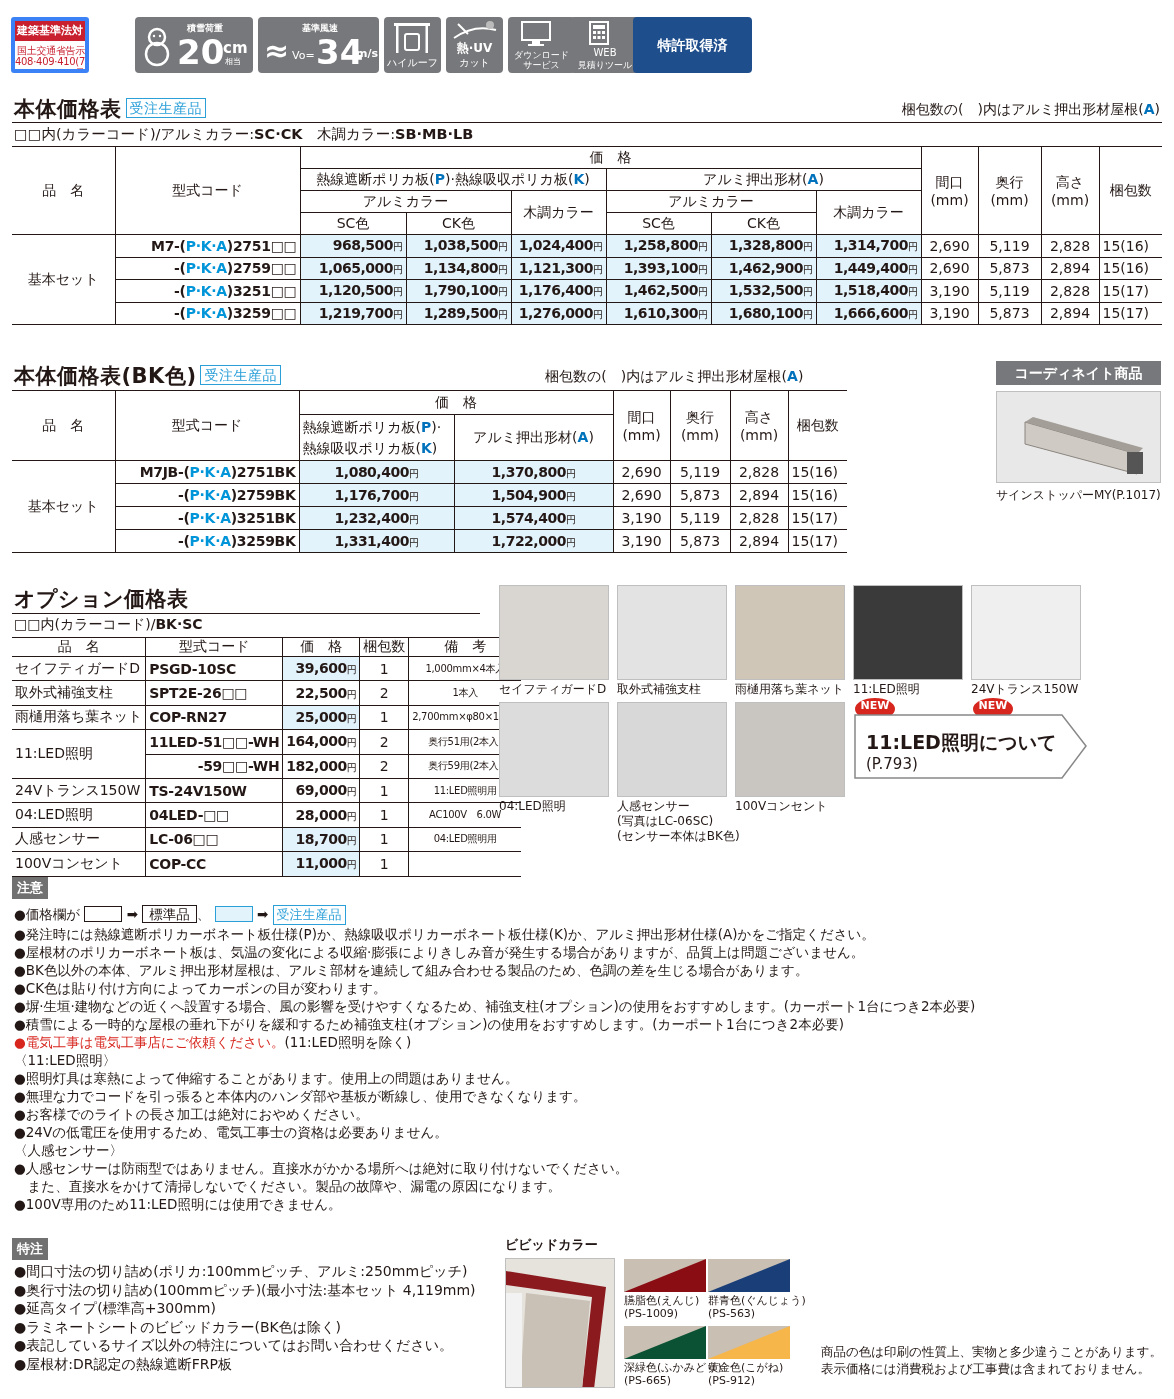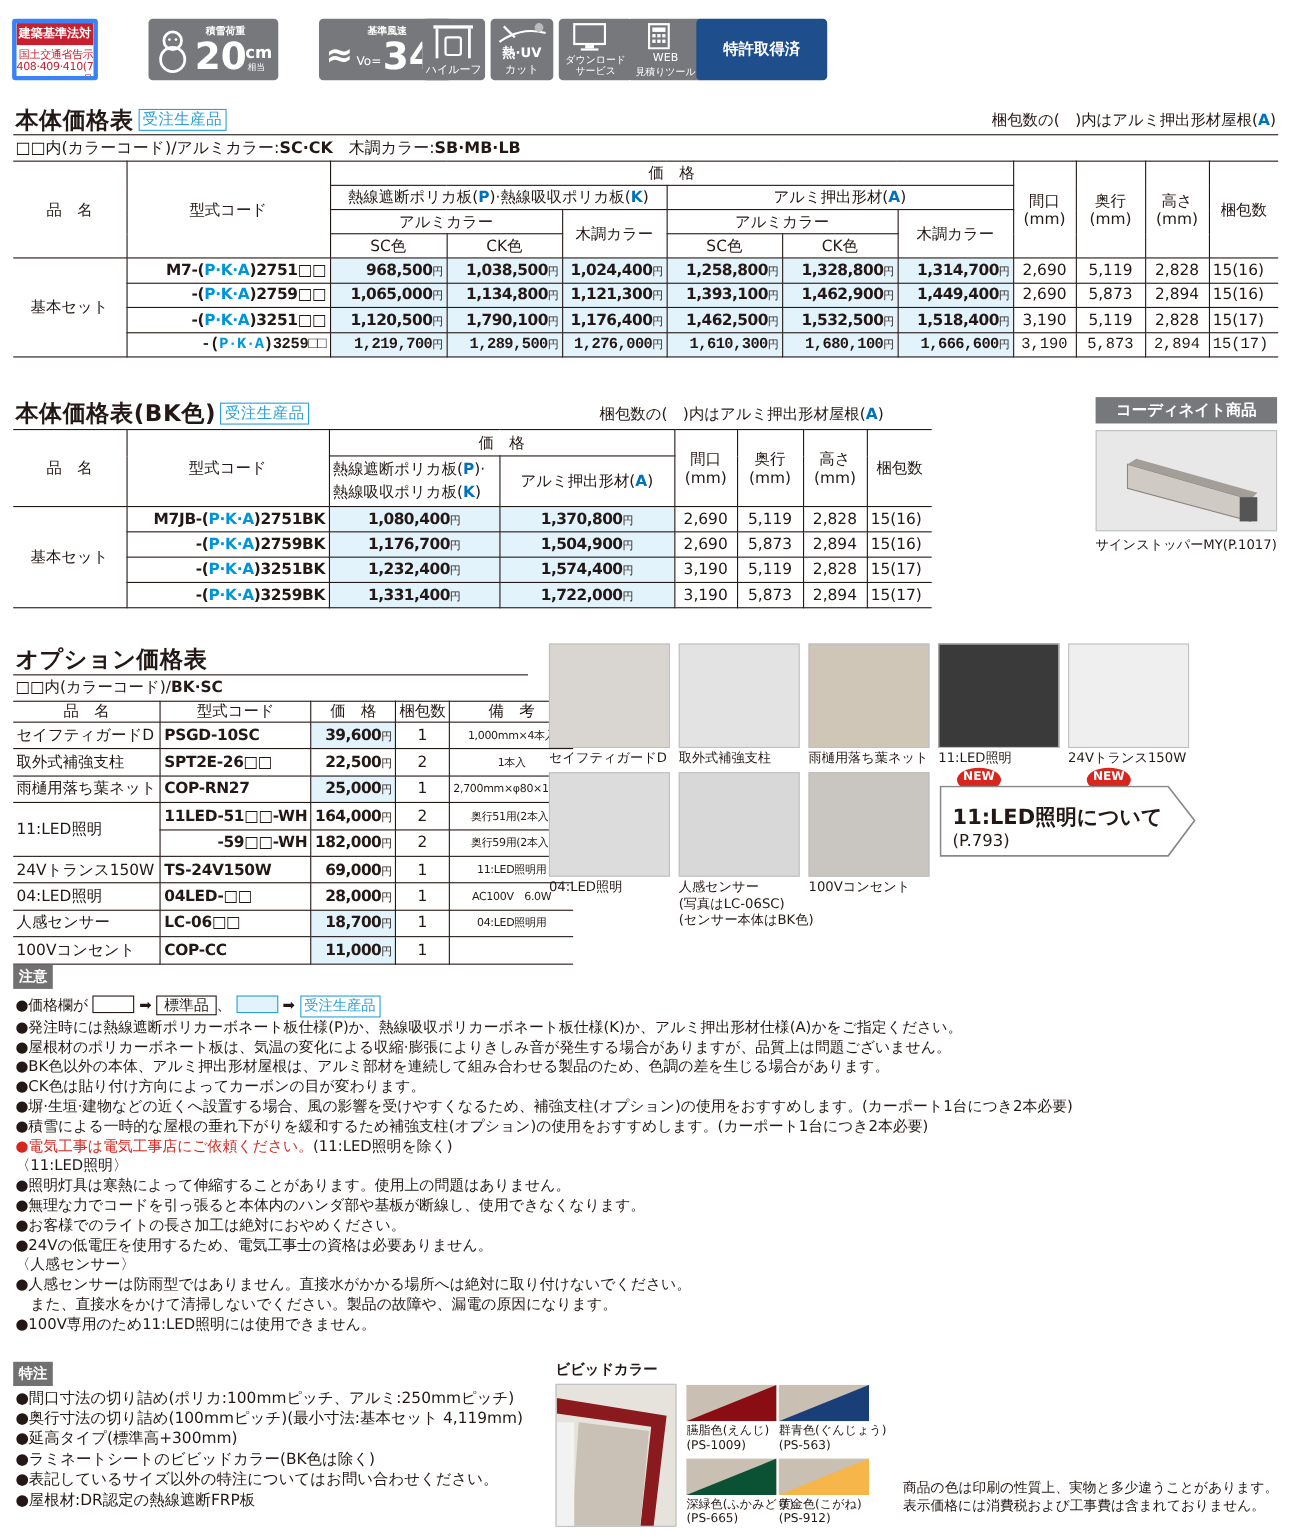--- a/index.html
+++ b/index.html
@@ -25,21 +25,21 @@
   .tbl-edge-r { border-right: none !important; }
   .price { background: #e3f3fc; font-weight: bold; text-align: right; letter-spacing: -0.5px; }
   .price .yen { font-size: 10px; font-weight: normal; }
   .code { font-weight: bold; text-align: right; letter-spacing: -0.3px; }
   .pka { color: #0095d9; }
   .section-tag { background: #727171; color: #fff; font-weight: bold; font-size: 13px; padding: 2px 5px; display: inline-block; }
   .notes div { font-size: 13.5px; line-height: 18px; white-space: nowrap; }
   .red { color: #d7261e; }
   .thumb { width: 110px; height: 95px; background: #d6d6d6; border: 1px solid #bfbfbf; position: absolute; }
   .thumb-label { position: absolute; font-size: 12px; line-height: 15px; white-space: nowrap; }
-  .new-badge { position: absolute; background: #d7261e; color: #fff; font-weight: bold; font-size: 11px; border-radius: 50%; width: 40px; height: 22px; line-height: 16px; text-align: center; margin-left: 15px; }
+  .new-badge { position: absolute; background: #d7261e; color: #fff; font-weight: bold; font-size: 11px; border-radius: 50%; width: 40px; height: 22px; line-height: 16px; text-align: center; }
   .swatch { position: absolute; width: 82px; height: 33px; background: #c9bfb3; overflow: hidden; }
   .swatch-label { position: absolute; font-size: 11px; line-height: 13px; white-space: nowrap; }
   .opt td { font-size: 14px; height: 24.4px; }
   .remark { font-size: 10px !important; letter-spacing: -0.3px; }
 </style>
 </head>
 <body>
 
 <div class="abs badge-law">
   <div class="top">建築基準法対応</div>
@@ -55,21 +55,21 @@
     <circle cx="14" cy="29" r="11" fill="none" stroke="#fff" stroke-width="2.5"></circle>
     <circle cx="11" cy="11" r="1.2" fill="#fff"></circle>
       <circle cx="17" cy="11" r="1.2" fill="#fff"></circle>
   </svg>
   <div class="abs lbl" style="left:52px;top:5px;">積雪荷重</div>
   <div class="abs snow-num" style="left:42px;top:18px;">20</div>
   <div class="abs" style="left:88px;top:22px;font-size:15px;font-weight:bold;">cm</div>
   <div class="abs sm" style="left:90px;top:40px;">相当</div>
 </div>
 
-<div class="abs gbadge" style="left:258px;width:121px;margin-left:32px;">
+<div class="abs gbadge" style="left:258px;width:121px;">
   <div class="abs lbl" style="left:44px;top:5px;">基準風速</div>
   <div class="abs" style="left:6px;top:16px;font-size:30px;font-weight:bold;">≈</div>
   <div class="abs" style="left:34px;top:32px;font-size:11px;">Vo=</div>
   <div class="abs snow-num" style="left:58px;top:18px;">34</div>
   <div class="abs" style="left:98px;top:30px;font-size:11px;font-weight:bold;">m/s</div>
 </div>
 
 <div class="abs gbadge" style="left:384px;width:57px;">
   <svg class="abs" style="left:9px;top:5px;" width="38" height="32" viewBox="0 0 38 32">
     <rect x="1" y="1" width="36" height="3" fill="#fff"></rect>
@@ -206,21 +206,21 @@
         <td class="price"><span>1,790,100</span><span class="yen">円</span></td>
         <td class="price"><span>1,176,400</span><span class="yen">円</span></td>
         <td class="price"><span>1,462,500</span><span class="yen">円</span></td>
         <td class="price"><span>1,532,500</span><span class="yen">円</span></td>
         <td class="price"><span>1,518,400</span><span class="yen">円</span></td>
         <td>3,190</td>
         <td>5,119</td>
         <td>2,828</td>
         <td class="tbl-edge-r" style="text-align:left;">15(17)</td>
       </tr>
-      <tr style="height:22.5px;font-family:Liberation Mono, monospace;">
+      <tr style="height:22.5px;">
         <td class="code"><span>-(</span><span class="pka">P·K·A</span><span>)3259□□</span></td>
         <td class="price"><span>1,219,700</span><span class="yen">円</span></td>
         <td class="price"><span>1,289,500</span><span class="yen">円</span></td>
         <td class="price"><span>1,276,000</span><span class="yen">円</span></td>
         <td class="price"><span>1,610,300</span><span class="yen">円</span></td>
         <td class="price"><span>1,680,100</span><span class="yen">円</span></td>
         <td class="price"><span>1,666,600</span><span class="yen">円</span></td>
         <td>3,190</td>
         <td>5,873</td>
         <td>2,894</td>

